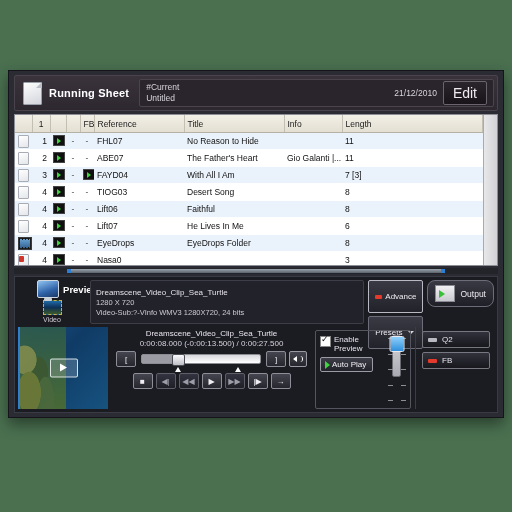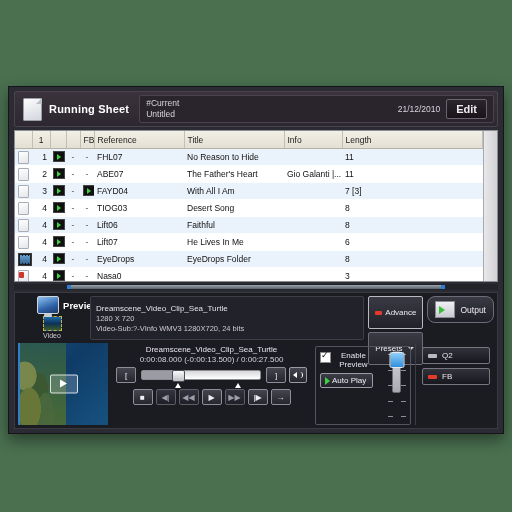--- a/index.html
+++ b/index.html
@@ -4,21 +4,21 @@
 <style>
   html, body {
     margin: 0; padding: 0;
     width: 512px; height: 512px;
     background: #4a7050;
     font-family: "Liberation Sans", sans-serif;
     overflow: hidden;
   }
   #app-window {
     position: absolute;
-    left: 8px; top: 86px;
+    left: 8px; top: 70px;
     width: 496px; height: 348px;
     background: #2b2b33;
     border: 1px solid #14141a;
     box-shadow: 0 6px 14px rgba(0,0,0,0.45);
     box-sizing: border-box;
     display: flex;
     flex-direction: column;
   }
 
   
@@ -73,21 +73,21 @@
   }
   .rs-date {
     color: #d9d5dd; font-size: 8.5px;
     align-self: center; padding-right: 6px; white-space:nowrap;
   }
   .rs-edit-btn {
     align-self: center;
     background: linear-gradient(180deg,#2a242c,#191419);
     border: 1px solid #6b636d;
     color: #efeaf0;
-    font-size: 11px; font-weight: bold;
+    font-size: 14px; font-weight: normal;
     padding: 3px 9px;
     border-radius: 2px;
     cursor: pointer;
   }
 
   
   .grid-wrap {
     margin: 3px 5px 0 5px;
     background: #ffffff;
     border: 1px solid #8d8d96;
@@ -331,21 +331,21 @@
   .spk:after{content:'';position:absolute;left:3px;top:4px;border-style:solid;
              border-width:3px 4px 3px 0;border-color:transparent #ffffff transparent transparent;}
   .spk:before{content:'';position:absolute;right:3px;top:4px;width:3px;height:6px;
               border-right:1px solid #fff;border-radius:0 4px 4px 0;}
 
   .enable-box {
     width: 86px;
     border:1px solid #55555f; border-radius:2px;
     margin: 3px 0 0 0;
     padding: 4px;
-    display:flex; gap:15px;text-align:center;
+    display:flex; gap:15px;
   }
   .eb-left{ display:flex; flex-direction:column; gap:4px; }
   .chk-row { display:flex; align-items:flex-start; gap:3px; }
   .chk {
     width:9px;height:9px;background:#fff;border:1px solid #888; position:relative; flex:none; margin-top:1px;
   }
   .chk:after{ content:'✓'; position:absolute; left:0px; top:-3px; font-size:9px; color:#111; }
   .eb-text { color:#e8e4ee; font-size:8px; line-height:9px; }
   .autoplay {
     background: linear-gradient(180deg,#3d3d47,#22222a);

